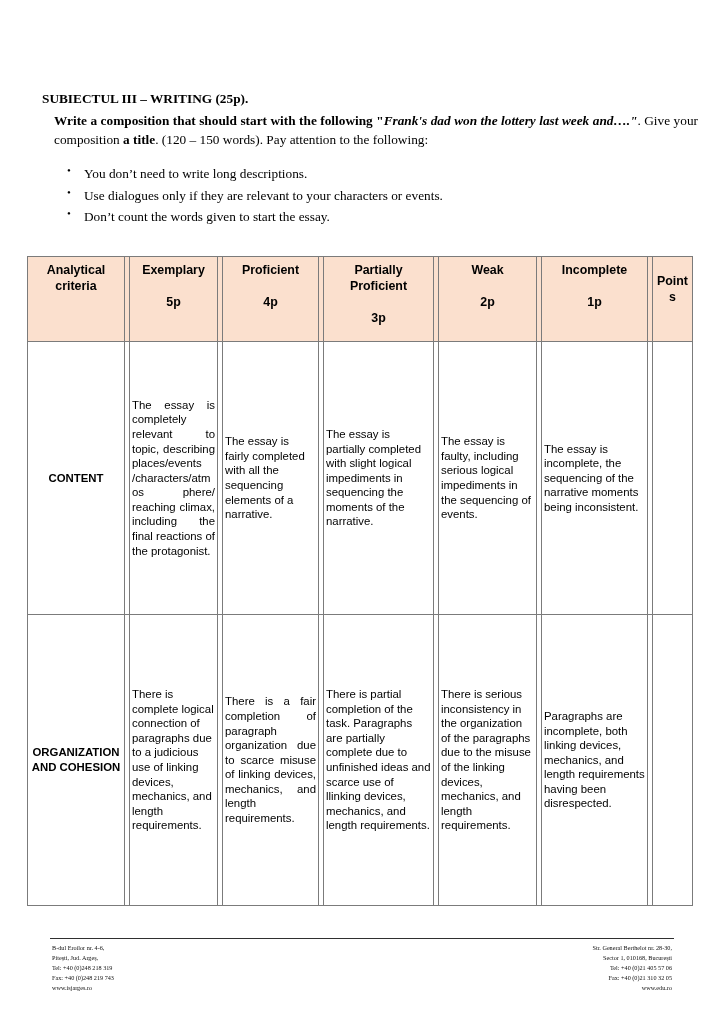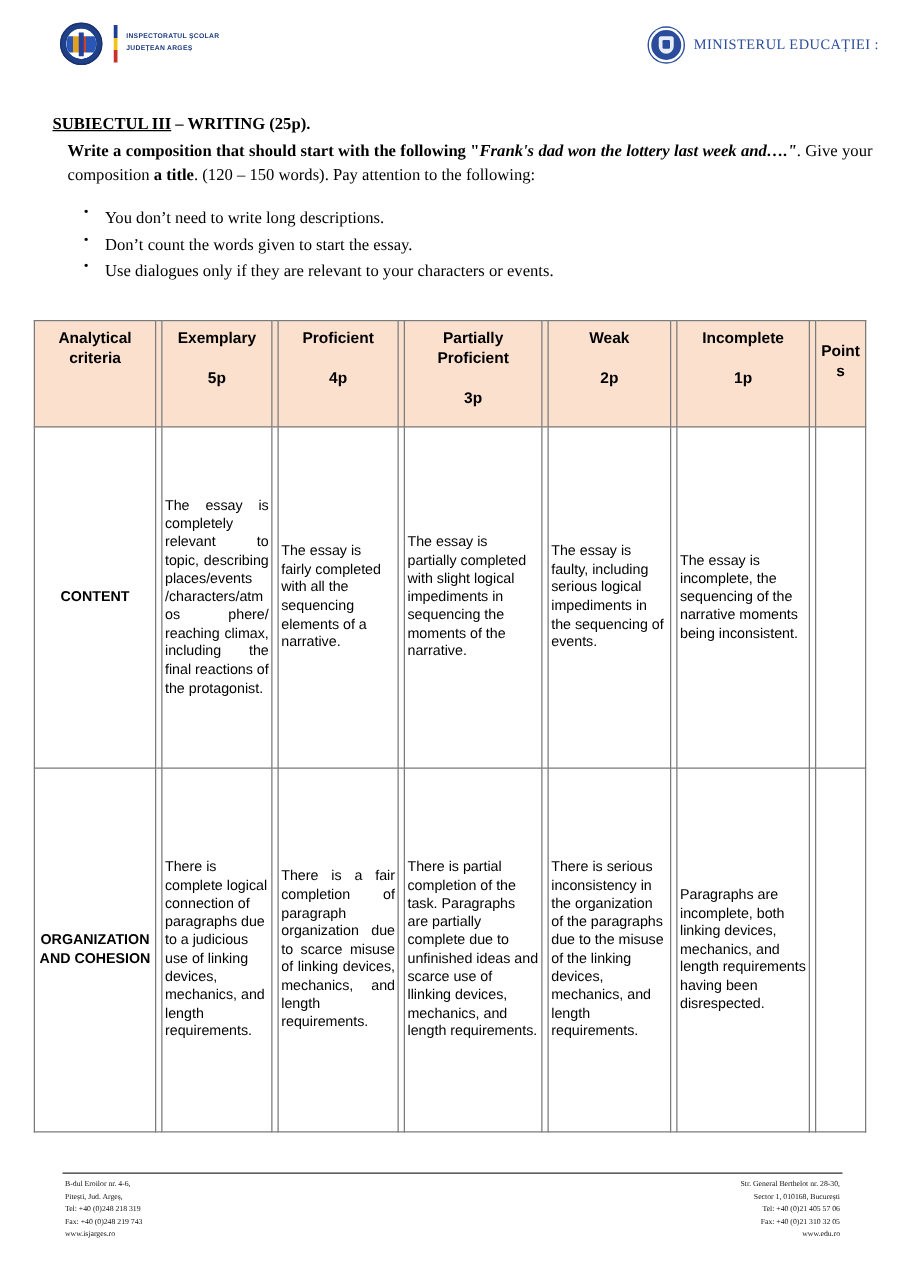--- a/index.html
+++ b/index.html
@@ -72,21 +72,21 @@
     font-family:"Liberation Serif", serif;
     font-size:11.5px;letter-spacing:.4px;color:#2b4c9b;
     margin-left:8px;white-space:nowrap;
   }
 
   
   .subject-line{
     position:absolute;left:42px;top:92px;width:650px;
     font-size:13.3px;line-height:1.05;
   }
-  .subject-line .u{text-decoration:underline;font-weight:bold;}
+  .subject-line .u{font-weight:bold;}
   .subject-line b{font-weight:bold;}
 
   .task{
     position:absolute;left:42px;top:112px;width:644px;
     font-size:13.3px;line-height:1.42;text-align:justify;margin-left:12px;
   }
   .task b{font-weight:bold;}
   .task .bi{font-weight:bold;font-style:italic;}
 
   .bullets{
@@ -168,57 +168,33 @@
     font-family:"Liberation Serif", serif;
     font-size:6.2px;line-height:1.62;color:#111;
   }
   .f-row{white-space:nowrap;}
 </style>
 </head>
 <body>
 
 <div class="page">
 
-  <div class="masthead">
-
-    <div class="logo-block logo-left">
-      <div class="seal">
-        <div class="seal-inner">
-          <div class="seal-art"></div>
-          <div class="seal-col"></div>
-        </div>
-      </div>
-      <div class="tricolor-bar"></div>
-      <div class="logo-left-text">
-        <div>INSPECTORATUL ȘCOLAR</div>
-        <div>JUDEȚEAN ARGEȘ</div>
-      </div>
-    </div>
-
-    <div class="logo-block logo-right">
-      <div class="seal-right">
-        <div class="crest"></div>
-      </div>
-      <div class="logo-right-text">MINISTERUL EDUCAȚIEI :</div>
-    </div>
-
-  </div>
 
   <div class="subject-line">
     <span class="u">SUBIECTUL III</span><b> – WRITING (25p).</b>
   </div>
 
   <div class="task">
     <b> Write a composition that should start with the following "</b><span class="bi">Frank's dad won the lottery last week and…."</span><span>. Give your composition </span><b>a title</b><span>. (120 – 150 words). Pay attention to the following:</span>
   </div>
 
   <ul class="bullets">
     <li>You don’t need to write long descriptions.</li>
+    <li>Use dialogues only if they are relevant to your characters or events.</li>
     <li>Don’t count the words given to start the essay.</li>
-    <li>Use dialogues only if they are relevant to your characters or events.</li>
   </ul>
 
 
   <div class="tbl-wrap">
     <table class="scheme">
       <colgroup>
         <col style="width:97px">
         <col style="width:5px">
         <col style="width:88px">
         <col style="width:5px">

